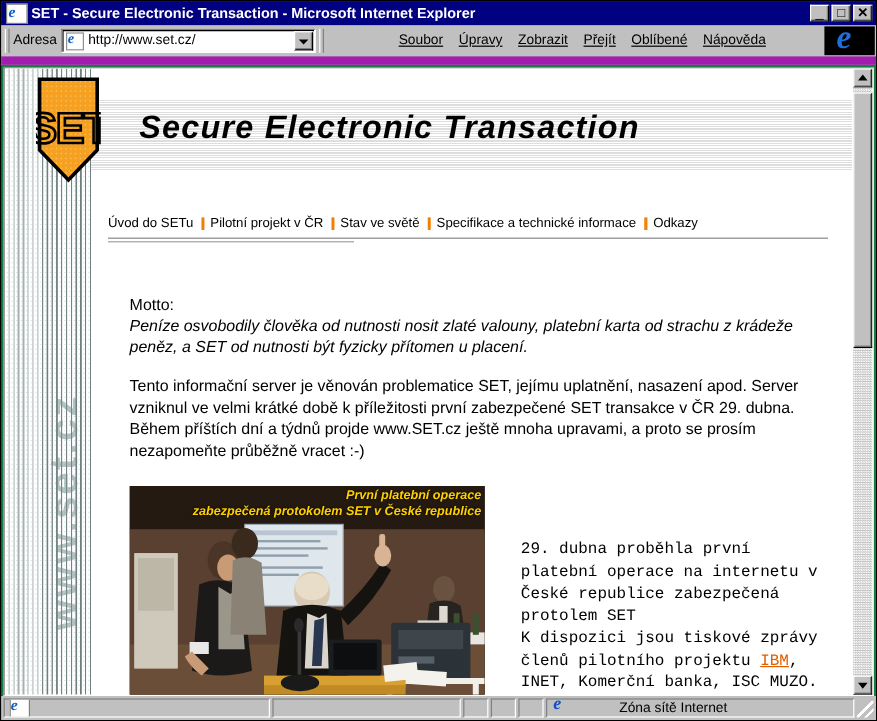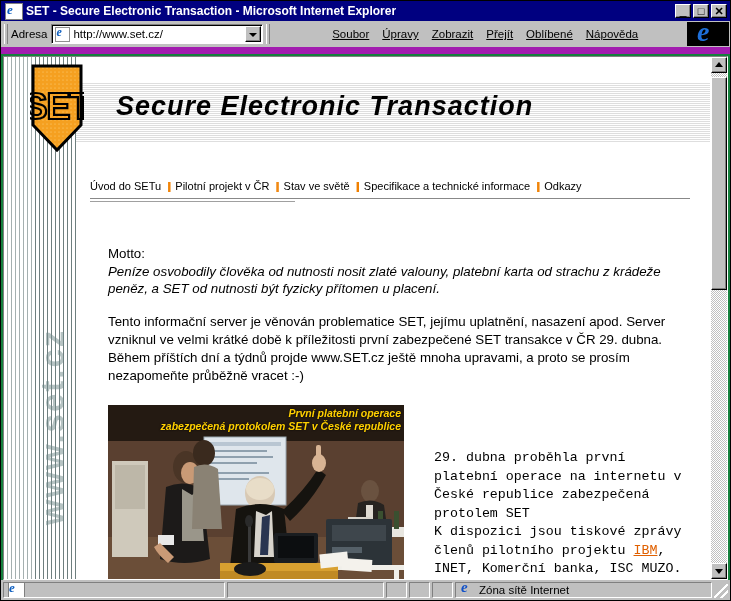--- a/index.html
+++ b/index.html
@@ -492,20 +492,21 @@
     border-bottom: 1px solid #ffffff;
     box-sizing: border-box;
     display: flex;
     align-items: center;
     font-size: 11.5px;
     font-family: "Liberation Sans", sans-serif;
     color: #000;
     padding: 0 2px;
     overflow: hidden;
     white-space: nowrap;
+    gap: 37px;
   }
   .sb-p1 { width: 222px; flex: 0 0 auto; }
   .sb-p2 { width: 157px; flex: 0 0 auto; }
   .sb-p3 { width: 21px; flex: 0 0 auto; }
   .sb-p4 { width: 21px; flex: 0 0 auto; }
   .sb-p5 { width: 21px; flex: 0 0 auto; }
   .sb-p6 { flex: 1 1 auto; }
   .doc-icon {
     width: 15px; height: 15px;
     background: #ffffff;

